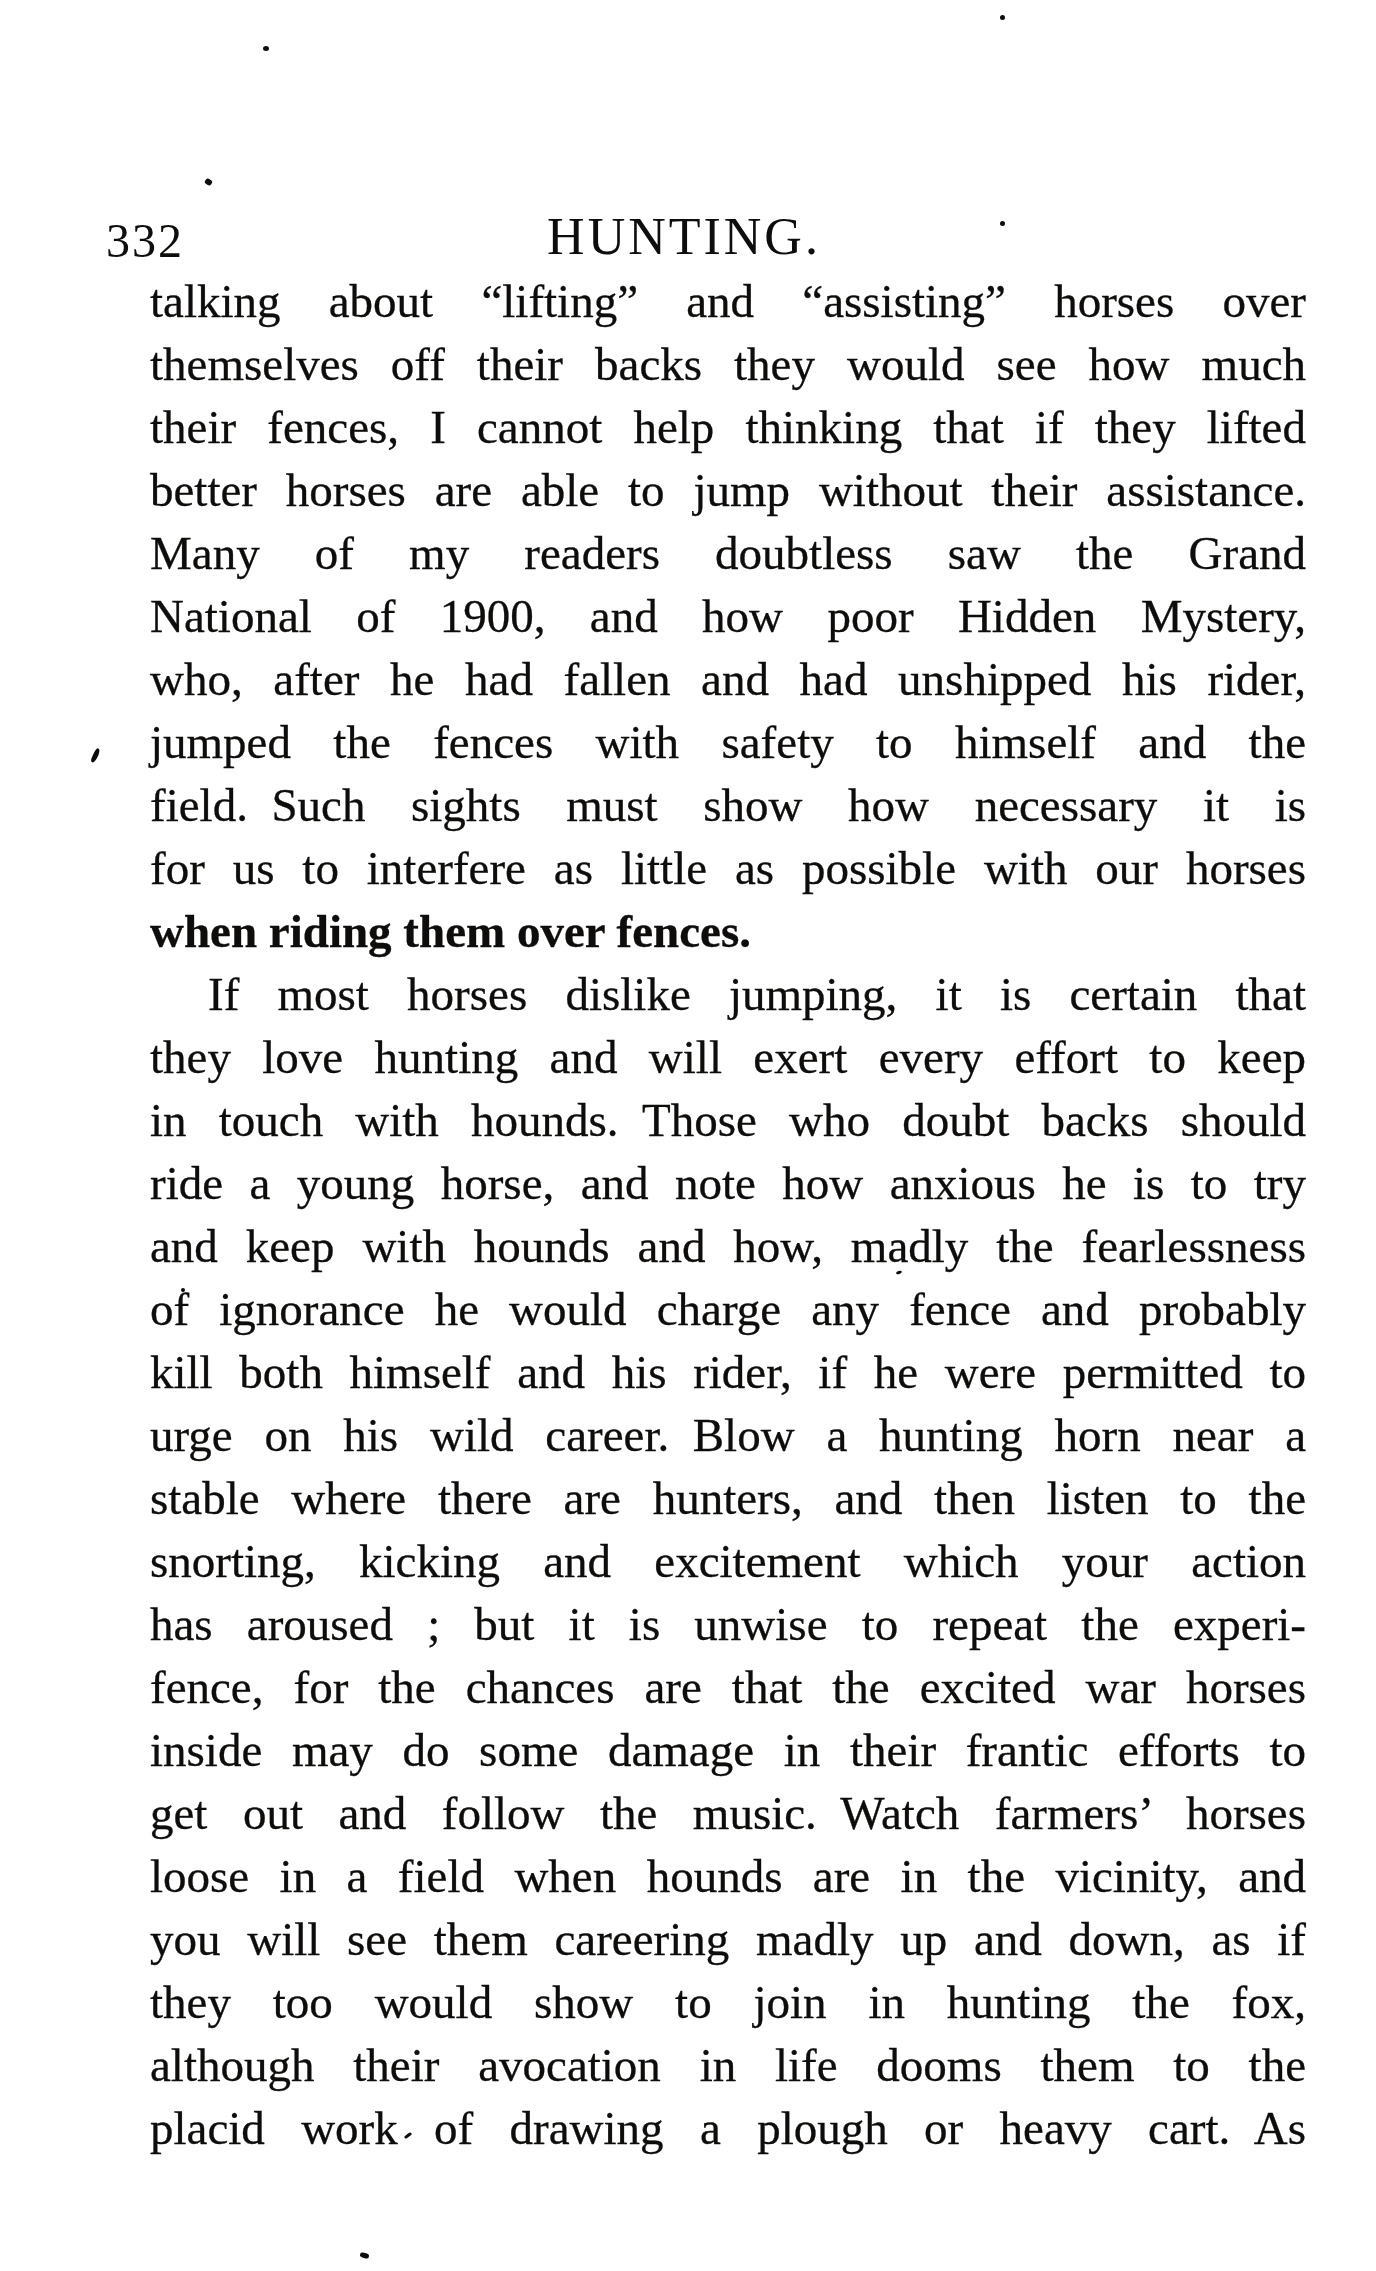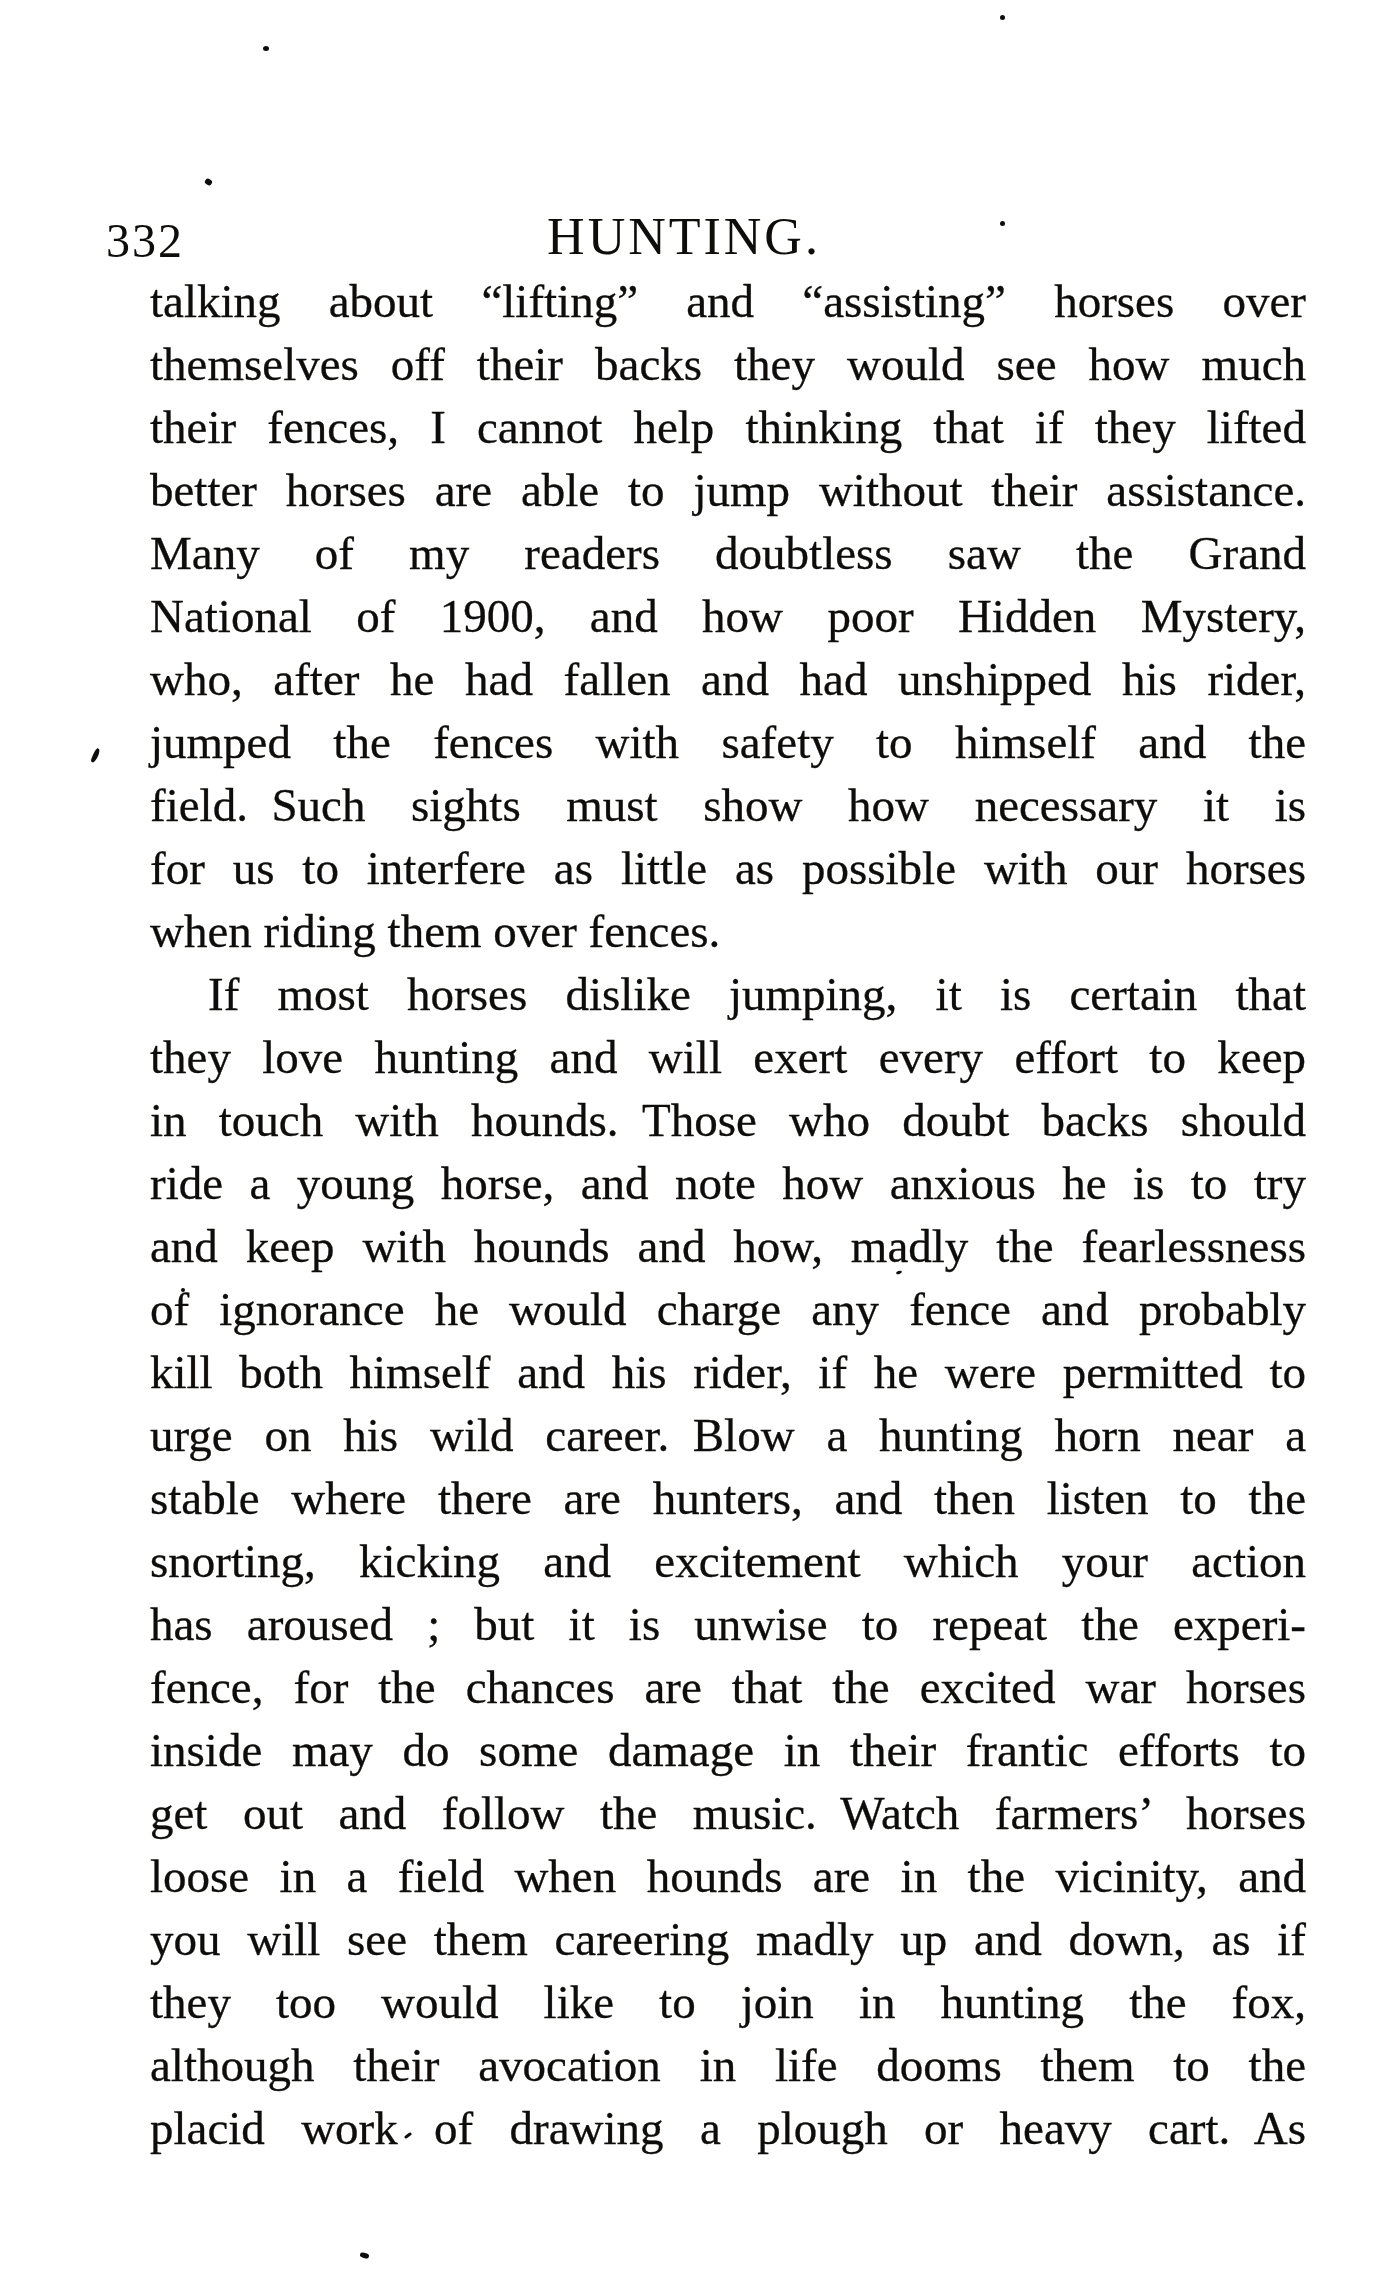--- a/index.html
+++ b/index.html
@@ -54,20 +54,21 @@
     -webkit-text-stroke: 0.3px #0e0d0b;
   }
   .line {
     text-align: justify;
     text-align-last: justify;
     white-space: normal;
     height: 63px;
   }
   .line.para-end {
     text-align-last: left;
+    font-weight: bold;
   }
   .line.indent {
     text-indent: 58px;
   }
   .speck {
     position: absolute;
     background: #0e0d0b;
     border-radius: 50%;
   }
   .speck.s1 { left: 263px; top: 46px;  width: 6px;  height: 5px; }
@@ -111,21 +112,21 @@
     <div class="line">kill both himself and his rider, if he were permitted to</div>
     <div class="line">urge on his wild career. Blow a hunting horn near a</div>
     <div class="line">stable where there are hunters, and then listen to the</div>
     <div class="line">snorting, kicking and excitement which your action</div>
     <div class="line">has aroused ; but it is unwise to repeat the experi-</div>
     <div class="line">fence, for the chances are that the excited war horses</div>
     <div class="line">inside may do some damage in their frantic efforts to</div>
     <div class="line">get out and follow the music. Watch farmers’ horses</div>
     <div class="line">loose in a field when hounds are in the vicinity, and</div>
     <div class="line">you will see them careering madly up and down, as if</div>
-    <div class="line">they too would like to join in hunting the fox,</div>
+    <div class="line">they too would show to join in hunting the fox,</div>
     <div class="line">although their avocation in life dooms them to the</div>
     <div class="line">placid work of drawing a plough or heavy cart. As</div>
   </div>
 
   <div class="speck s1"></div>
   <div class="speck s2"></div>
   <div class="speck s3"></div>
   <div class="speck s4"></div>
   <div class="speck s5"></div>
   <div class="speck s6"></div>

